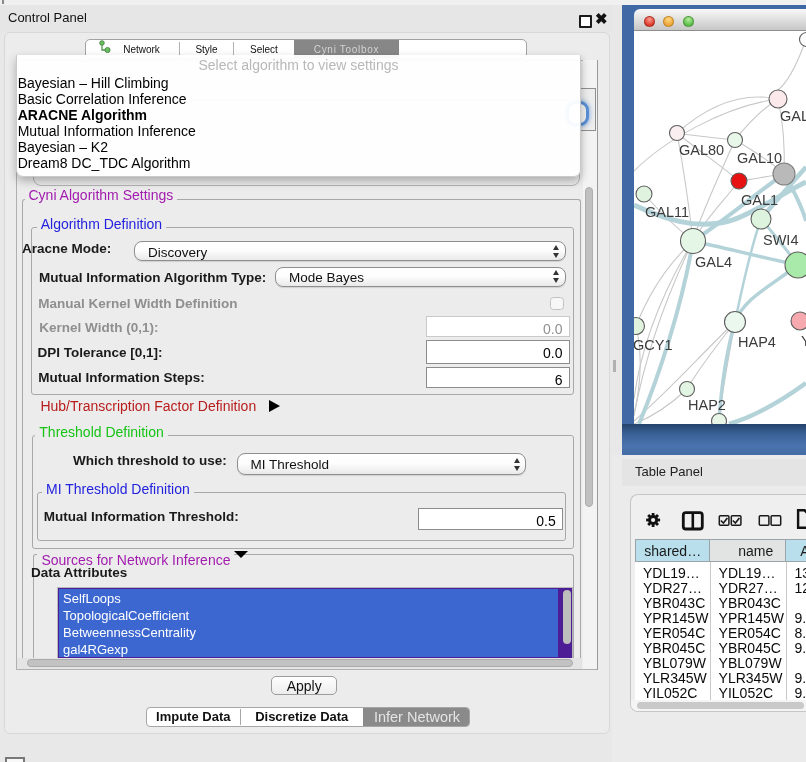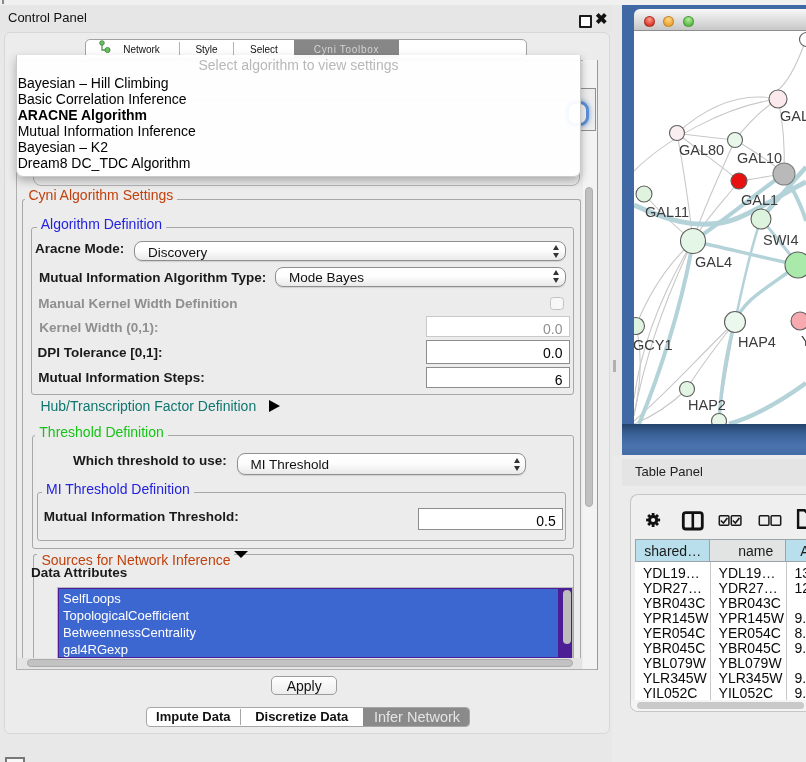--- a/index.html
+++ b/index.html
@@ -1,20 +1,20 @@
 <!DOCTYPE html>
 <html><head>
 <meta charset="utf-8">
 <style>
 * { margin:0; padding:0; box-sizing:border-box; }
 html,body { width:806px; height:762px; overflow:hidden; }
 body { font-family:"Liberation Sans", sans-serif; background:#e8e8e8; position:relative; }
 .abs { position:absolute; }
 .grp { position:absolute; border:1px solid #a8a8a8; border-radius:3px; }
-.glabel { position:absolute; background:#ececec; padding:0 4px; font-size:14px; color:#c2410c; line-height:15px; white-space:nowrap; }
+.glabel { position:absolute; background:#ececec; padding:0 4px; font-size:14px; color:#a21caf; line-height:15px; white-space:nowrap; }
 .lbl { position:absolute; font-size:13.5px; font-weight:bold; color:#1a1a1a; white-space:nowrap; }
 .combo { position:absolute; border:1px solid #8f8f8f; border-radius:8px; background:linear-gradient(#ffffff,#fdfdfd 45%,#e9e9e9); font-size:13.5px; color:#111; box-shadow:0 1px 1px rgba(0,0,0,0.12); }
 .ctext { position:absolute; top:2.5px; }
 .spin { position:absolute; right:6px; top:50%; width:7px; height:13px; margin-top:-6.5px; }
 .spin:before { content:""; position:absolute; left:0; top:0; border-left:3.5px solid transparent; border-right:3.5px solid transparent; border-bottom:5px solid #333; }
 .spin:after { content:""; position:absolute; left:0; bottom:0; border-left:3.5px solid transparent; border-right:3.5px solid transparent; border-top:5px solid #333; }
 .field { position:absolute; background:#fff; border:1px solid #8c8c8c; font-size:14px; color:#000; text-align:right; padding:4px 6px 0 0; }
 </style>
 </head>
 <body>
@@ -46,21 +46,21 @@
 
 <div class="abs" style="left:583px;top:60px;width:14px;height:609px;background:#f3f3f3;"></div>
 <div class="abs" style="left:584.5px;top:187px;width:8px;height:320px;background:#c0c0c0;border:1px solid #aeaeae;border-radius:4.5px;"></div>
 
 <div class="grp" style="left:21.8px;top:199.3px;width:559px;height:470px;border-radius:3px 3px 0 0;border-bottom:none;"></div>
 <div class="glabel" style="left:24.5px;top:188.2px;">Cyni Algorithm Settings</div>
 
 <div class="grp" style="left:31px;top:227px;width:543px;height:168px;"></div>
 <div class="glabel" style="left:36.7px;top:216.8px;color:#2323dd;">Algorithm Definition</div>
 
-<div class="lbl" style="left:22px;top:241.3px;margin-left:13px;">Aracne Mode:</div>
+<div class="lbl" style="left:22px;top:241.3px;">Aracne Mode:</div>
 <div class="combo" style="left:134px;top:241.4px;width:431.5px;height:20px;">
     <span class="ctext" style="left:13px;">Discovery</span>
     <span class="spin" style="right:4.5px;"></span>
   </div>
 
 <div class="lbl" style="left:39px;top:270.2px;">Mutual Information Algorithm Type:</div>
 <div class="combo" style="left:275px;top:266.5px;width:290.5px;height:20px;">
     <span class="ctext" style="left:13px;">Mode Bayes</span>
     <span class="spin" style="right:4.5px;"></span>
   </div>
@@ -70,21 +70,21 @@
 
 <div class="lbl" style="left:39.3px;top:320.3px;color:#8f8f8f;">Kernel Width (0,1):</div>
 <div class="field" style="left:425.5px;top:315.5px;width:144px;height:21.5px;border-color:#c9c9c9;color:#909090;">0.0</div>
 
 <div class="lbl" style="left:37.4px;top:344.6px;">DPI Tolerance [0,1]:</div>
 <div class="field" style="left:425.5px;top:340px;width:144px;height:24px;">0.0</div>
 
 <div class="lbl" style="left:38.2px;top:369.6px;">Mutual Information Steps:</div>
 <div class="field" style="left:425.5px;top:366.5px;width:144px;height:21.5px;">6</div>
 
-<div class="abs" style="left:40.4px;top:398.1px;font-size:14px;color:#0f766e;">Hub/Transcription Factor Definition</div>
+<div class="abs" style="left:40.4px;top:398.1px;font-size:14px;color:#b91c1c;">Hub/Transcription Factor Definition</div>
 <div class="abs" style="left:269px;top:399.5px;width:0;height:0;border-top:6.5px solid transparent;border-bottom:6.5px solid transparent;border-left:11px solid #000;"></div>
 
 <div class="grp" style="left:31.9px;top:435px;width:542.5px;height:114px;"></div>
 <div class="glabel" style="left:35.3px;top:425.2px;color:#15c415;">Threshold Definition</div>
 
 <div class="lbl" style="left:73px;top:452.7px;">Which threshold to use:</div>
 <div class="combo" style="left:237px;top:453px;width:289px;height:22px;">
     <span class="ctext" style="left:12.5px;top:3px;">MI Threshold</span>
     <span class="spin" style="right:4.5px;"></span>
   </div>

